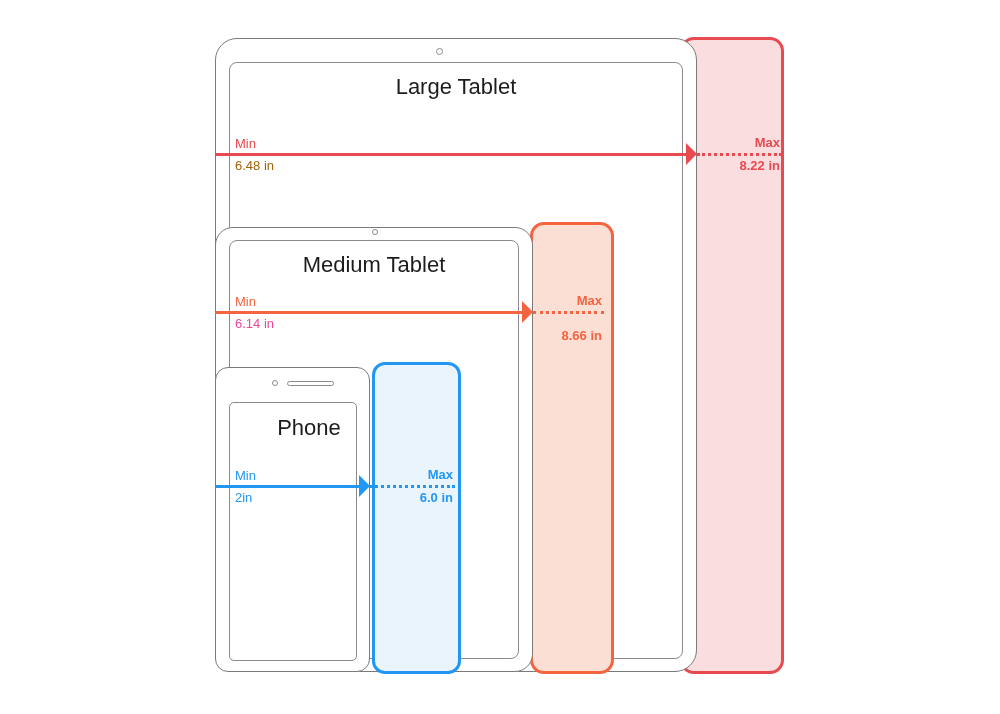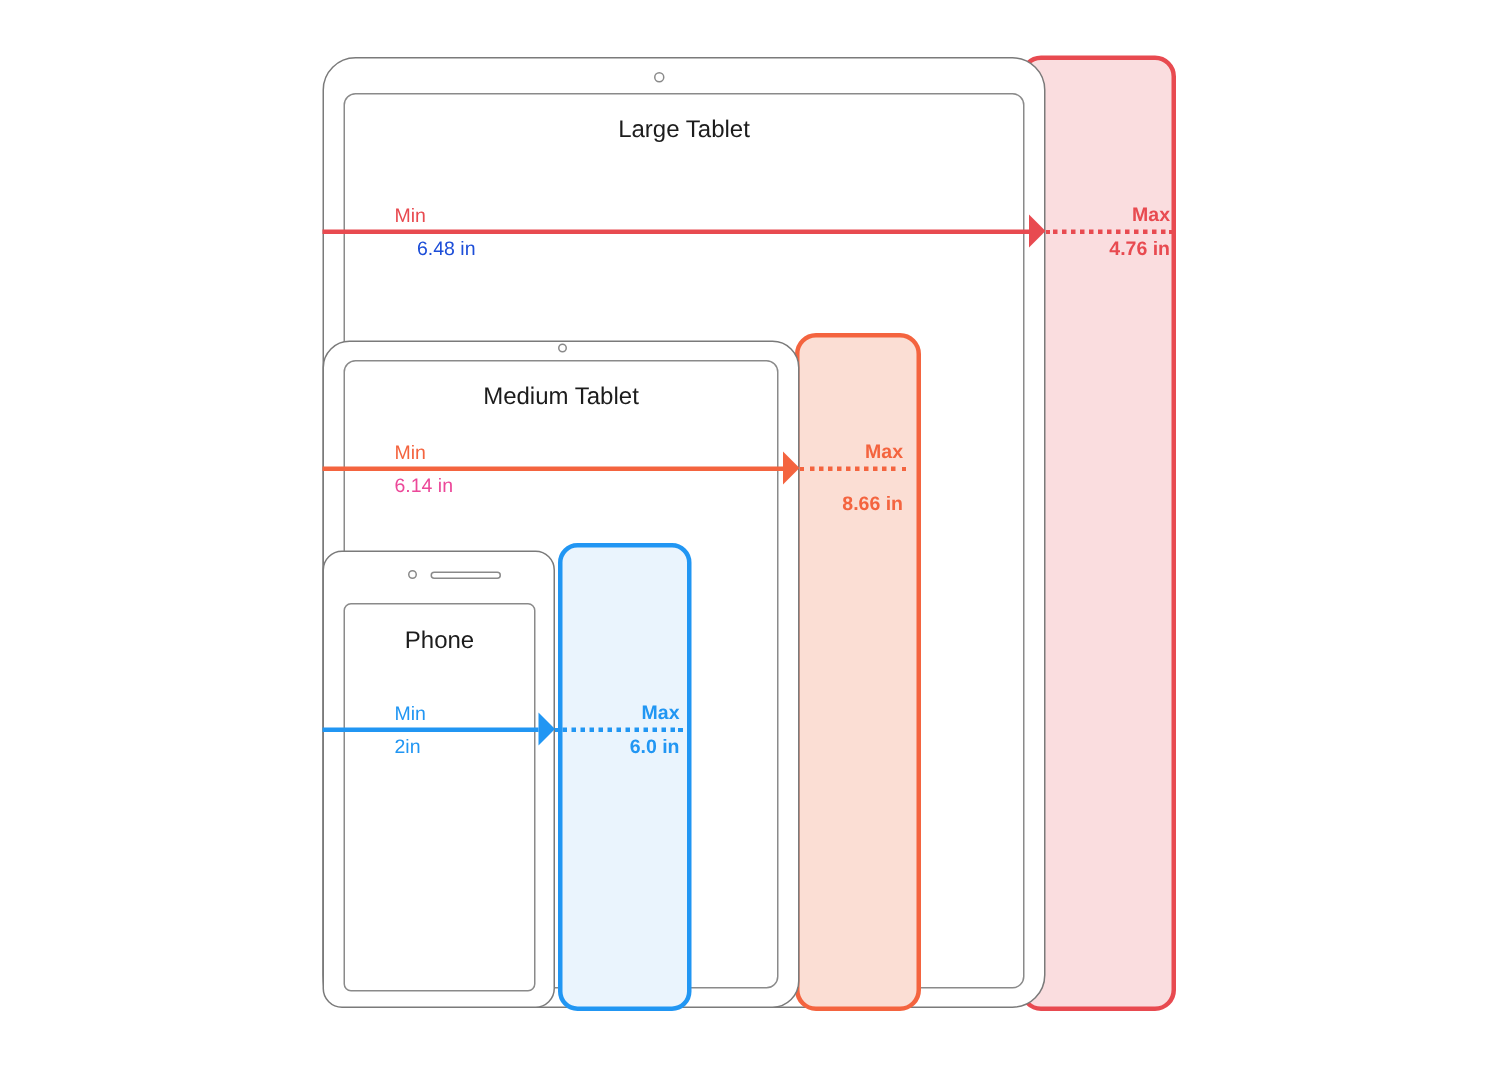--- a/index.html
+++ b/index.html
@@ -30,21 +30,21 @@
   .device-screen {
     position: absolute;
     box-sizing: border-box;
     background: #ffffff;
     border: 1.1px solid #8a8a8a;
   }
   .device-title {
     position: absolute;
     text-align: center;
     color: #1c1c1c;
-    font-size: 16px;
+    font-size: 22px;
     line-height: 22px;
     white-space: nowrap;
   }
 
   
   .camera-dot {
     position: absolute;
     box-sizing: border-box;
     border-radius: 50%;
     border: 1.1px solid #8a8a8a;
@@ -81,42 +81,42 @@
     border-top-width: 3px;
     border-top-style: dotted;
   }
   .label-min-top, .label-min-bot,
   .label-max-top, .label-max-bot {
     position: absolute;
     white-space: nowrap;
     font-size: 13px;
     line-height: 15px;
   }
-  .label-min-top, .label-min-bot { font-weight: 400; margin-left: 28px; }
+  .label-min-top, .label-min-bot { font-weight: 400; }
   .label-max-top, .label-max-bot { font-weight: 700; text-align: center; }
 </style>
 </head>
 <body>
 
 <div id="stage">
 
   <div>
     <div class="max-rect" id="lt-maxrect" style="left: 680px; top: 37px; width: 104px; height: 637px; border-radius: 14px; background: rgb(250, 221, 223); border-color: rgb(232, 74, 80);"></div>
     <div class="device-frame" id="lt-frame" style="left: 215px; top: 38px; width: 482px; height: 634px; border-radius: 22px;"></div>
     <div class="camera-dot" id="lt-camera" style="left: 436px; top: 48px; width: 7px; height: 7px;"></div>
     <div class="device-screen" id="lt-screen" style="left: 229px; top: 62px; width: 454px; height: 597px; border-radius: 8px;"></div>
     <div class="device-title" id="lt-title" style="left: 229px; top: 76px; width: 454px;">Large Tablet</div>
 
     <div class="measure-line" id="lt-line" style="left: 215px; top: 152.5px; width: 471px; background: rgb(232, 74, 80);"></div>
     <div class="measure-arrow" id="lt-arrow" style="left: 686px; top: 143px; border-top: 11px solid transparent; border-bottom: 11px solid transparent; border-left: 11px solid rgb(232, 74, 80);"></div>
     <div class="measure-dotted" id="lt-dotted" style="left: 697px; top: 152.5px; width: 85px; border-top-color: rgb(232, 74, 80);"></div>
     <div class="label-min-top" id="lt-mintop" style="left: 235px; top: 136px; color: rgb(232, 74, 80);">Min</div>
-    <div class="label-min-bot" id="lt-minbot" style="left: 250px; top: 158px; color: #1d4ed8;">6.48 in</div>
+    <div class="label-min-bot" id="lt-minbot" style="left: 235px; top: 158px; color: #a16207;">6.48 in</div>
     <div class="label-max-top" id="lt-maxtop" style="right: 220px; top: 135px; color: rgb(232, 74, 80);">Max</div>
-    <div class="label-max-bot" id="lt-maxbot" style="right: 220px; top: 158px; color: rgb(232, 74, 80);">4.76 in</div>
+    <div class="label-max-bot" id="lt-maxbot" style="right: 220px; top: 158px; color: rgb(232, 74, 80);">8.22 in</div>
   </div>
 
   <div>
     <div class="max-rect" id="mt-maxrect" style="left: 530px; top: 222px; width: 84px; height: 452px; border-radius: 14px; background: rgb(251, 222, 212); border-color: rgb(244, 100, 63);"></div>
     <div class="device-frame" id="mt-frame" style="left: 215px; top: 227px; width: 318px; height: 445px; border-radius: 18px;"></div>
     <div class="camera-dot" id="mt-camera" style="left: 372px; top: 229px; width: 6px; height: 6px;"></div>
     <div class="device-screen" id="mt-screen" style="left: 229px; top: 240px; width: 290px; height: 419px; border-radius: 8px;"></div>
     <div class="device-title" id="mt-title" style="left: 229px; top: 254px; width: 290px;">Medium Tablet</div>
 
     <div class="measure-line" id="mt-line" style="left: 215px; top: 310.5px; width: 307px; background: rgb(244, 100, 63);"></div>
@@ -127,21 +127,21 @@
     <div class="label-max-top" id="mt-maxtop" style="right: 398px; top: 293px; color: rgb(244, 100, 63);">Max</div>
     <div class="label-max-bot" id="mt-maxbot" style="right: 398px; top: 328px; color: rgb(244, 100, 63);">8.66 in</div>
   </div>
 
   <div>
     <div class="max-rect" id="ph-maxrect" style="left: 372px; top: 362px; width: 89px; height: 312px; border-radius: 13px; background: rgb(234, 244, 253); border-color: rgb(33, 150, 243);"></div>
     <div class="device-frame" id="ph-frame" style="left: 215px; top: 367px; width: 155px; height: 305px; border-radius: 13px;"></div>
     <div class="camera-dot" id="ph-camera" style="left: 272px; top: 380px; width: 6px; height: 6px;"></div>
     <div class="speaker-bar" id="ph-speaker" style="left: 287px; top: 381px; width: 47px; height: 5px;"></div>
     <div class="device-screen" id="ph-screen" style="left: 229px; top: 402px; width: 128px; height: 259px; border-radius: 5px;"></div>
-    <div class="device-title" id="ph-title" style="left: 229px; top: 417px; width: 128px;">Phone</div>
+    <div class="device-title" id="ph-title" style="left: 245px; top: 417px; width: 128px;">Phone</div>
 
     <div class="measure-line" id="ph-line" style="left: 215px; top: 484.5px; width: 144px; background: rgb(33, 150, 243);"></div>
     <div class="measure-arrow" id="ph-arrow" style="left: 359px; top: 475px; border-top: 11px solid transparent; border-bottom: 11px solid transparent; border-left: 11px solid rgb(33, 150, 243);"></div>
     <div class="measure-dotted" id="ph-dotted" style="left: 370px; top: 484.5px; width: 85px; border-top-color: rgb(33, 150, 243);"></div>
     <div class="label-min-top" id="ph-mintop" style="left: 235px; top: 468px; color: rgb(33, 150, 243);">Min</div>
     <div class="label-min-bot" id="ph-minbot" style="left: 235px; top: 490px; color: rgb(33, 150, 243);">2in</div>
     <div class="label-max-top" id="ph-maxtop" style="right: 547px; top: 467px; color: rgb(33, 150, 243);">Max</div>
     <div class="label-max-bot" id="ph-maxbot" style="right: 547px; top: 490px; color: rgb(33, 150, 243);">6.0 in</div>
   </div>
 

